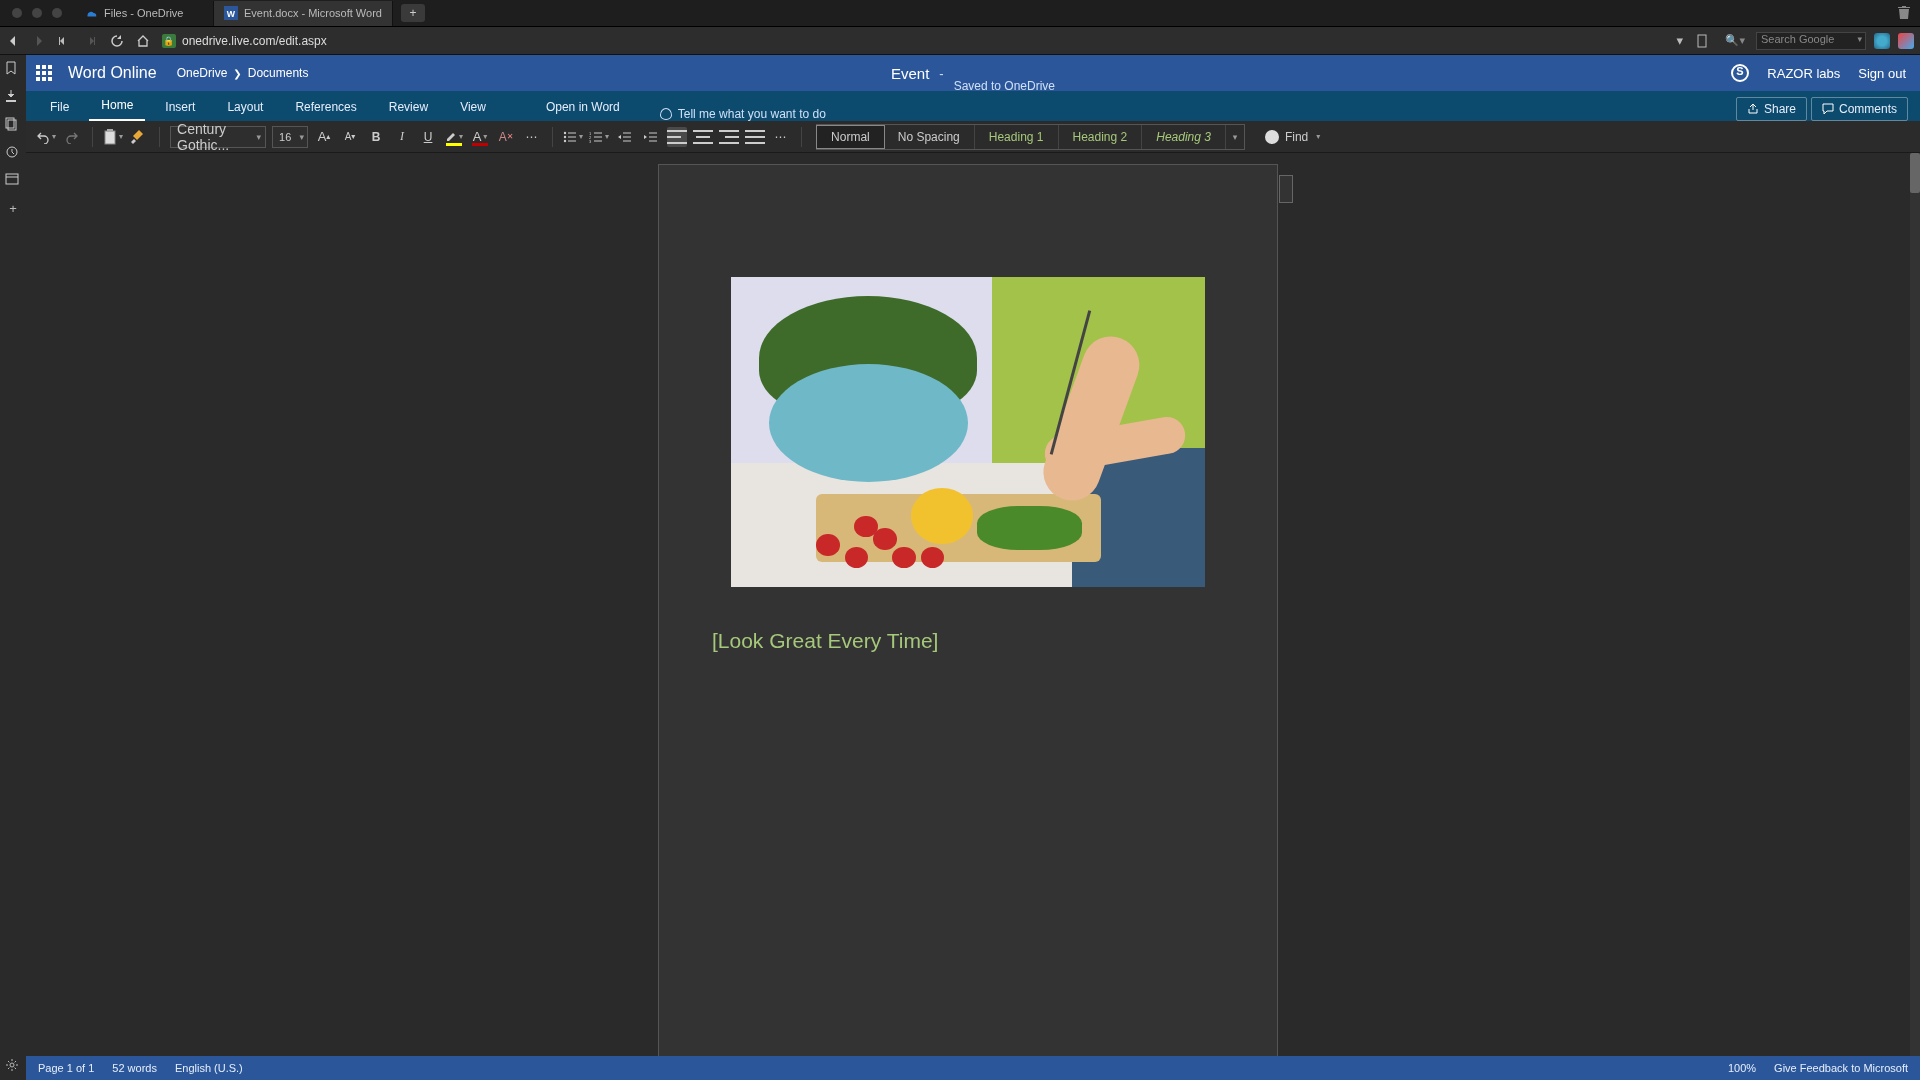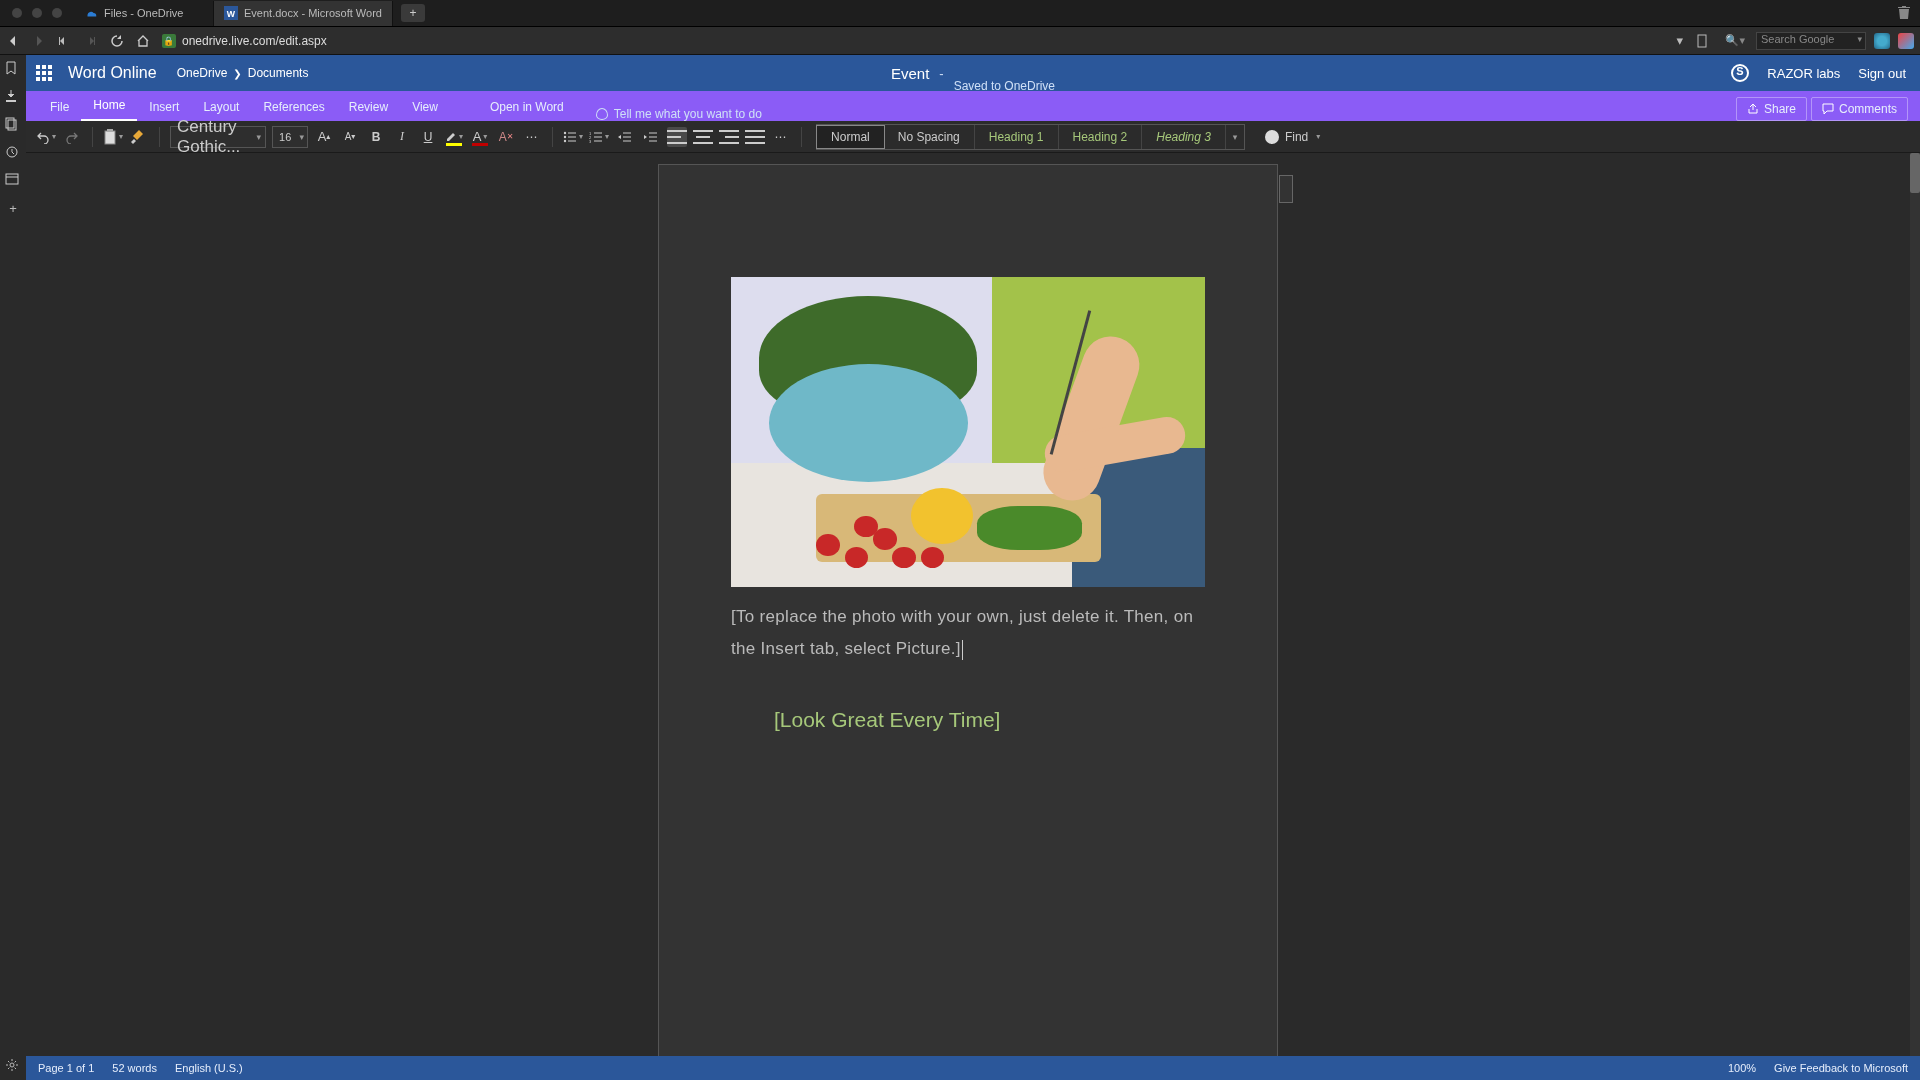--- a/index.html
+++ b/index.html
@@ -41,35 +41,35 @@
 .crumbs .sep{font-size:10px;}
 .doc-center { position:absolute; left:50%; transform:translateX(-50%); display:flex; align-items:center; gap:10px; font-size:13px;}
 .doc-name { font-size:15px;}
 .doc-dash { color:#cfe0f7;}
 .doc-saved { color:#cfe0f7; font-size:12px;margin-top:26px;}
 .wo-right { margin-left:auto; display:flex; align-items:center; gap:18px; padding-right:14px;}
 .skype { width:18px; height:18px; border:2px solid #fff; border-radius:50%; position:relative;}
 .skype::after{content:"S"; position:absolute; left:3px; top:-1px; font-size:11px; color:#fff; font-weight:bold;}
 
 
-.ribbon-tabs { position:absolute; left:26px; right:0; top:91px; height:30px; background:#8b5cf6; display:flex; align-items:flex-end; padding-left:12px; gap:0; font-size:12px; color:#e6eefc;}
+.ribbon-tabs { position:absolute; left:26px; right:0; top:91px; height:30px; background:#0c4a6e; display:flex; align-items:flex-end; padding-left:12px; gap:8px; font-size:12px; color:#e6eefc;}
 .rtab { padding:6px 12px 7px; cursor:pointer;}
 .rtab.home { border-bottom:2px solid #fff; color:#fff;}
 .rtab.open { margin-left:28px;}
 .tellme { display:flex; align-items:center; gap:6px; margin-left:20px; color:#cfe0f7;}
 .bulb { width:12px; height:12px; border:1px solid #cfe0f7; border-radius:50% 50% 50% 50% / 60% 60% 40% 40%;}
 .ribbon-right { margin-left:auto; display:flex; align-items:center; gap:4px; padding-right:12px;}
 .rbtn { display:flex; align-items:center; gap:5px; padding:4px 10px; border:1px solid rgba(255,255,255,0.35); border-radius:2px; font-size:12px;}
 
 
 .toolbar { position:absolute; left:26px; right:0; top:121px; height:32px; background:#2b2b2b; border-bottom:1px solid #1a1a1a; display:flex; align-items:center; padding:0 10px; gap:6px; font-size:12px; color:#ccc;}
 .tb-sep { width:1px; height:20px; background:#444; margin:0 4px;}
 .tb-ico { min-width:20px; height:20px; display:flex; align-items:center; justify-content:center; cursor:pointer; border-radius:2px; position:relative;}
 .dd { font-size:8px; color:#999; margin-left:2px;}
-.fontname { width:96px; height:22px; border:1px solid #555; background:#2e2e2e; font-size:17px; padding:0 16px 0 6px; color:#ccc; display:flex; align-items:center; position:relative;}
+.fontname { width:96px; height:22px; border:1px solid #555; background:#2e2e2e; font-size:14px; padding:0 16px 0 6px; color:#ccc; display:flex; align-items:center; position:relative;}
 .fontname::after{content:"▾"; position:absolute; right:4px; font-size:9px; color:#999;}
 .fontsize { width:36px; height:22px; border:1px solid #555; background:#2e2e2e; font-size:11px; padding:0 14px 0 6px; color:#ccc; display:flex; align-items:center; position:relative;}
 .fontsize::after{content:"▾"; position:absolute; right:3px; font-size:9px; color:#999;}
 .grow{font-size:13px;} .grow sup{font-size:8px;}
 .bold{font-weight:bold;}
 .italic{font-style:italic; font-family:Georgia,serif;}
 .under{text-decoration:underline;}
 .hlpen{position:relative;}
 .hlpen::after{content:""; position:absolute; left:2px; right:2px; bottom:1px; height:3px; background:#ffff00;}
 .fcolor{position:relative;}
@@ -110,21 +110,21 @@
 .dimg-arm{position:absolute; right:18%; top:18%; width:12%; height:55%; background:#e8b890; border-radius:30px; transform:rotate(20deg);}
 .dimg-arm2{position:absolute; right:4%; top:48%; width:30%; height:12%; background:#e8b890; border-radius:30px; transform:rotate(-10deg);}
 .dimg-knife{position:absolute; right:28%; top:10%; width:3px; height:48%; background:#444; transform:rotate(15deg);}
 .dimg-pepperY{position:absolute; left:38%; bottom:14%; width:13%; height:18%; background:#f2c22e; border-radius:50%;}
 .dimg-pepperG{position:absolute; left:52%; bottom:12%; width:22%; height:14%; background:#4a8a2a; border-radius:40%;}
 .dimg-tomato{position:absolute; width:5%; height:7%; background:#c82828; border-radius:50%;}
 .t1{left:18%; bottom:10%;} .t2{left:24%; bottom:6%;} .t3{left:30%; bottom:12%;} .t4{left:26%; bottom:16%;} .t5{left:34%; bottom:6%;} .t6{left:40%; bottom:6%;}
 
 .doc-h1 { margin:38px 72px 0; font-family:"Century Gothic","Segoe UI",sans-serif; font-size:42px; font-weight:400; color:#a6c87a; letter-spacing:0.5px;}
 .doc-p { margin:14px 72px 0; font-family:"Century Gothic","Segoe UI",sans-serif; font-size:17px; color:#bbb; line-height:1.9; letter-spacing:0.3px;}
-.doc-h2 { margin:42px 115px 0; font-family:"Century Gothic","Segoe UI",sans-serif; font-size:21px; color:#a6c87a;}
+.doc-h2 { margin:42px 53px 0; font-family:"Century Gothic","Segoe UI",sans-serif; font-size:21px; color:#a6c87a;}
 .cursor{display:inline-block; width:1px; height:20px; background:#ccc; vertical-align:middle; margin-left:1px;}
 
 
 .statusbar { position:absolute; left:26px; right:0; bottom:0; height:24px; background:#2b579a; display:flex; align-items:center; padding:0 12px; font-size:11px; color:#e6eefc; gap:18px;}
 .statusbar .sright{margin-left:auto; display:flex; gap:18px;}
 
 svg{display:block;}
 </style>
 </head>
 <body>
@@ -453,21 +453,20 @@
       <div class="dimg-tomato t1"></div>
         <div class="dimg-tomato t2"></div>
         <div class="dimg-tomato t3"></div>
         <div class="dimg-tomato t4"></div>
         <div class="dimg-tomato t5"></div>
         <div class="dimg-tomato t6"></div>
       <div class="dimg-arm"></div>
       <div class="dimg-arm2"></div>
       <div class="dimg-knife"></div>
     </div>
-    <div class="doc-p"><span>[To replace the photo with your own, just delete it. Then, on the Insert tab, select Picture.]</span><span class="cursor"></span></div>
     <div class="doc-h2">[Look Great Every Time]</div>
   </div>
   <div class="page-marker"></div>
 </div>
 <div class="scrollbar">
     <div class="scrollthumb"></div>
   </div>
 
 <div class="statusbar">
   <span>Page 1 of 1</span>

